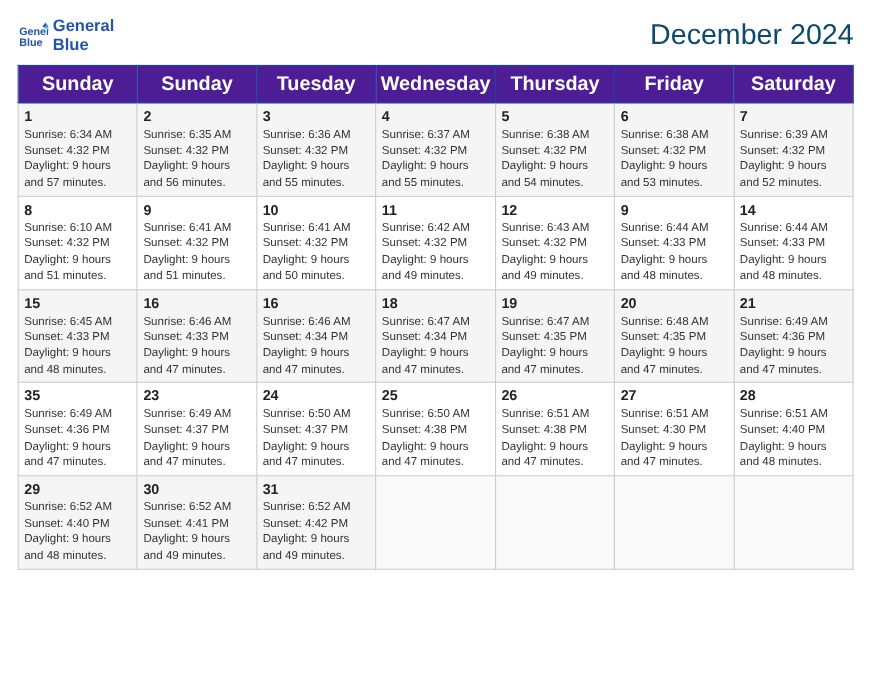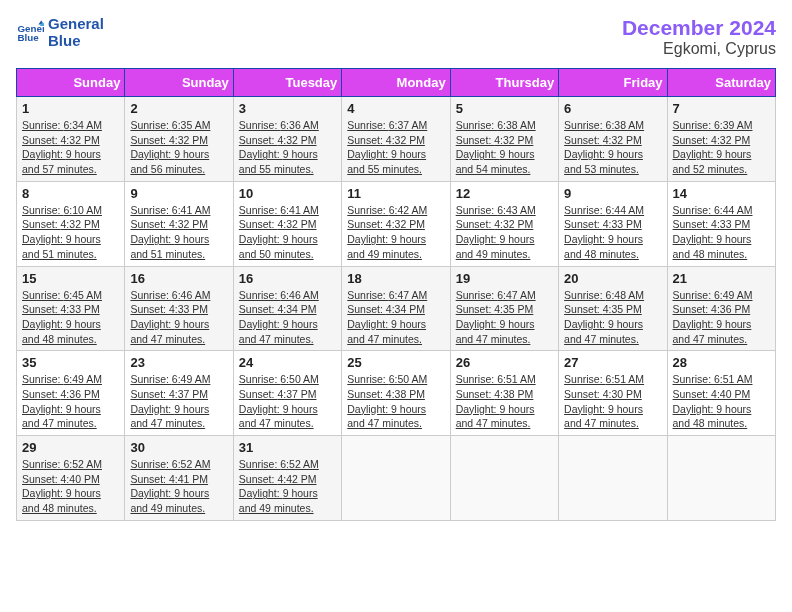--- a/index.html
+++ b/index.html
@@ -22,39 +22,39 @@
       gap: 4px;
     }
     .logo-icon {
       width: 28px;
       height: 28px;
     }
     .title-block {
       text-align: right;
     }
     .month-title {
-      font-size: 21px;
-      font-weight: bold;
-      color: #8b5cf6;
+      font-size: 26px;
+      font-weight: normal;
+      color: #0c4a6e;
     }
     .location {
       font-size: 16px;
       color: #444;
     }
     table {
       width: 100%;
       border-collapse: collapse;
       font-size: 11px;
     }
     thead th {
-      background: #d946ef;
+      background: #4c1d95;
       color: #fff;
       padding: 6px 4px;
-      text-align: right;
-      font-size: 13px;
+      text-align: center;
+      font-size: 18px;
       font-weight: bold;
       border: 1px solid #1a44aa;
     }
     tbody td {
       border: 1px solid #ccc;
       padding: 4px 5px;
       vertical-align: top;
       width: calc(100% / 7);
       min-height: 70px;
       background: #fff;
@@ -66,21 +66,20 @@
       font-size: 13px;
       font-weight: bold;
       color: #222;
       display: block;
       margin-bottom: 2px;
     }
     .day-info {
       color: #333;
       line-height: 1.4;
       font-size: 10.5px;
-      text-decoration: underline;
     }
     .empty-cell {
       background: #f9f9f9 !important;
     }
   </style>
 </head>
 <body>
 
 <div class="header">
   <div class="logo">
@@ -90,31 +89,30 @@
       <polygon points="32,8 40,8 36,2" fill="#2255aa"></polygon>
       <polygon points="34,10 42,10 38,4" fill="#44aadd"></polygon>
     </svg>
     <div style="display:flex;flex-direction:column;">
       <span style="font-size:15px;font-weight:bold;color:#2255aa;line-height:1.1;">General</span>
       <span style="font-size:15px;font-weight:bold;color:#2255aa;line-height:1.1;">Blue</span>
     </div>
   </div>
   <div class="title-block">
     <div class="month-title">December 2024</div>
-    <div class="location">Egkomi, Cyprus</div>
   </div>
 </div>
 
 <table>
   <thead>
     <tr id="header-row">
         <th>Sunday</th>
         <th>Sunday</th>
         <th>Tuesday</th>
-        <th>Monday</th>
+        <th>Wednesday</th>
         <th>Thursday</th>
         <th>Friday</th>
         <th>Saturday</th>
       </tr>
   </thead>
   <tbody id="calendar-body">
       <tr>
         <td>
           <span class="day-num">1</span>
           <div class="day-info">

